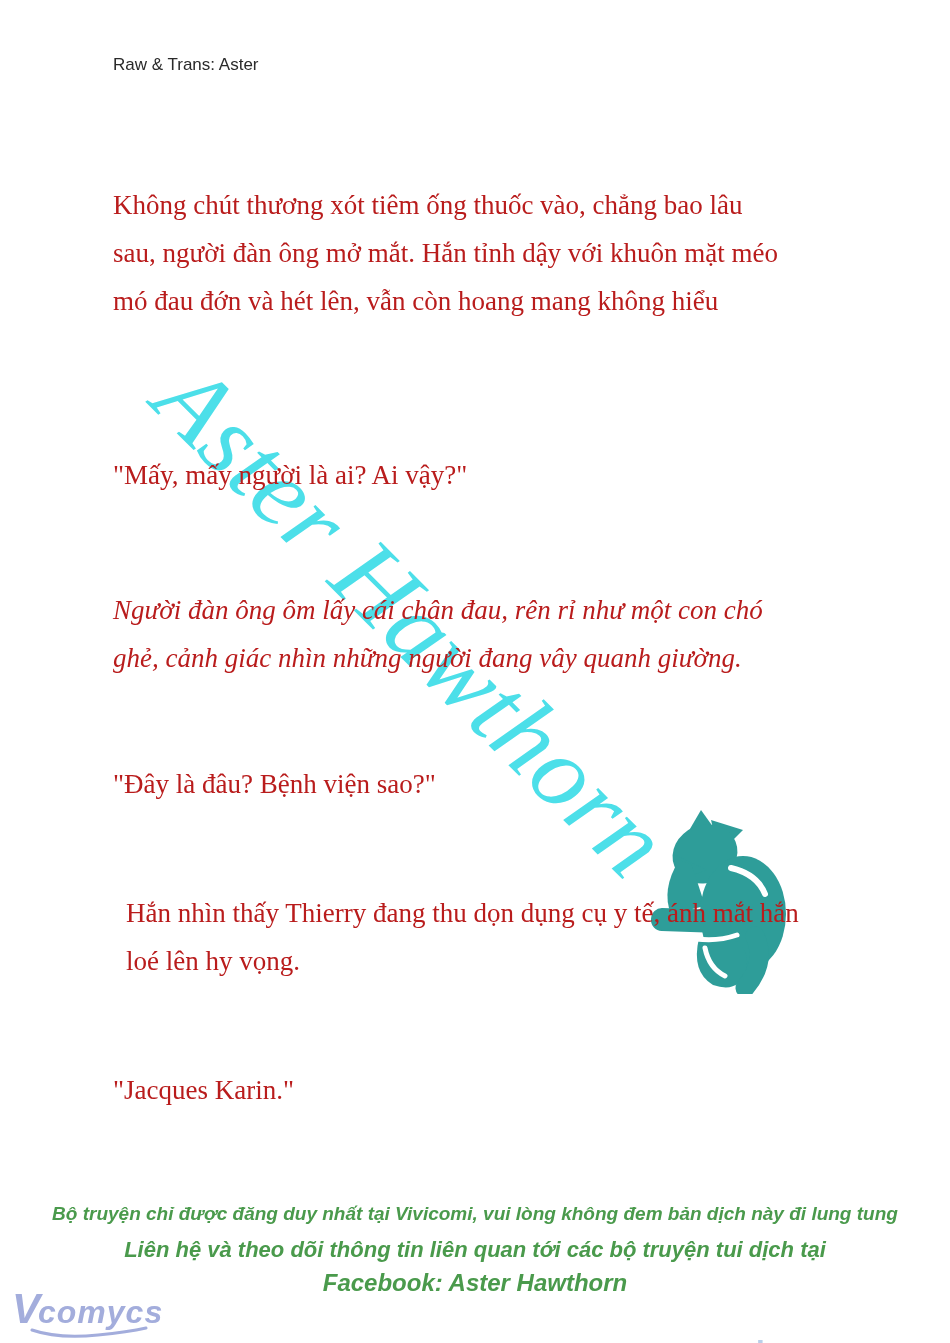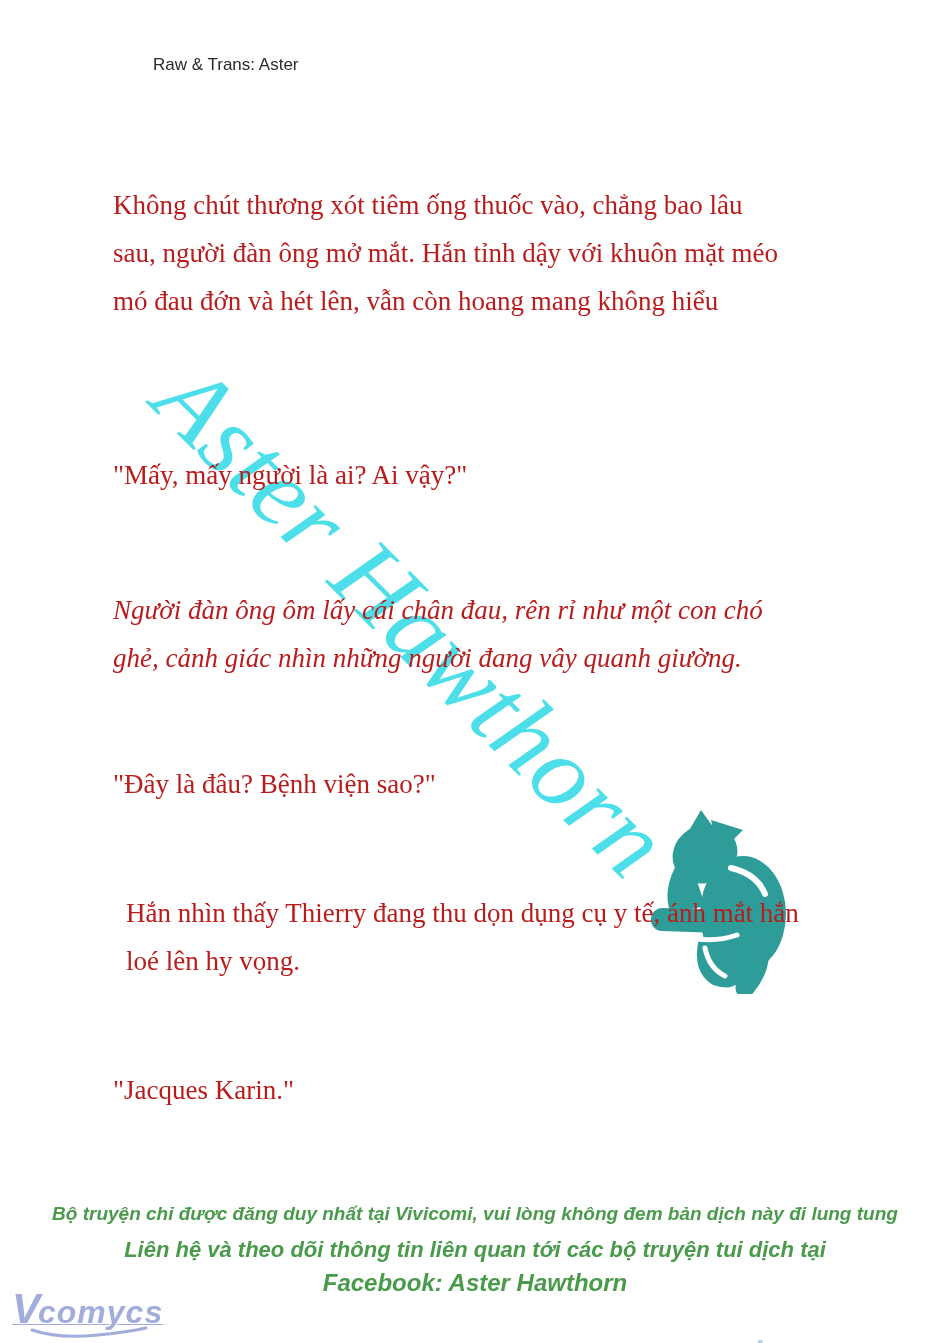--- a/index.html
+++ b/index.html
@@ -32,21 +32,20 @@
     left:645px;top:808px;
     width:142px;height:186px;
     z-index:1;
   }
   
   .credit{
     position:absolute;left:113px;top:55px;
     font-family:"Liberation Sans","DejaVu Sans",sans-serif;
     font-size:17px;color:#2a2a2a;
     z-index:2;
-    margin-left:40px;
   }
   .para{
     position:absolute;left:113px;
     z-index:2;
     color:#b91c1c;
     font-size:27px;
   }
   .para .line{
     height:48px;line-height:48px;
     white-space:nowrap;
@@ -70,21 +69,20 @@
   .f2{top:1237px;font-size:22px;}
   .f3{top:1269px;font-size:24px;}
   
   .site-logo{
     position:absolute;left:12px;top:1288px;
     z-index:2;
     font-family:"Liberation Sans","DejaVu Sans",sans-serif;
     font-style:italic;font-weight:bold;
     color:#a3addc;
     line-height:1;
-    text-decoration:underline;
   }
   .site-logo .logo-v{
     font-size:42px;
     letter-spacing:-2px;
   }
   .site-logo .logo-rest{
     font-size:32px;
     letter-spacing:1px;
   }
   .logo-swash{

